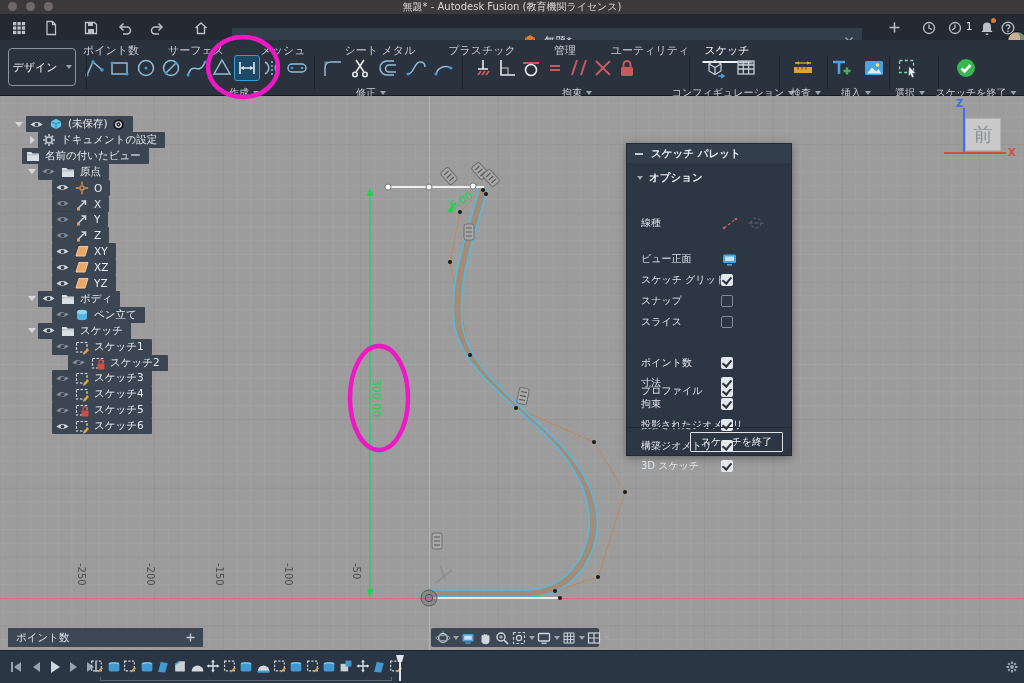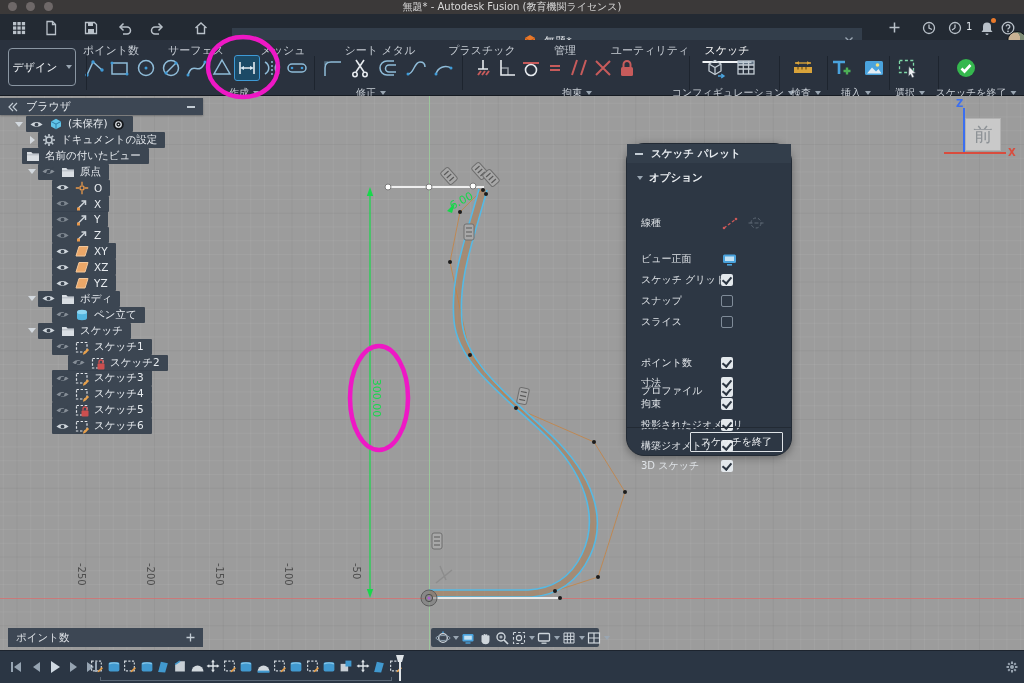--- a/index.html
+++ b/index.html
@@ -547,28 +547,20 @@
       <polygon points="370,598 366.8,589 373.2,589" fill="#17d84b"></polygon>
       <text id="dim-v" x="377" y="402" transform="rotate(90 377 398)" text-anchor="middle" font-size="11" font-family="DejaVu Sans, sans-serif" fill="#17d84b">300.00</text>
     </g>
 
     <g>
       <polygon points="447,211 455,203 452,213" fill="#17d84b"></polygon>
       <text x="463" y="204" transform="rotate(-28 463 204)" text-anchor="middle" font-size="11" font-family="DejaVu Sans, sans-serif" fill="#17d84b">6.00</text>
     </g>
   </svg>
 
-  <div class="browser-header">
-    <svg width="10" height="10" viewBox="0 0 10 10">
-        <path d="M5 1 L1 5 L5 9 M9 1 L5 5 L9 9" stroke="#c3ccd4" fill="none" stroke-width="1.2"></path>
-      </svg>
-    <span>ブラウザ</span>
-    <span class="spacer"></span>
-    <span class="minus-glyph"></span>
-  </div>
   <div id="browser-rows">
       <div class="brow" style="top: 0px; left: 0px;">
         <span class="bcaret" style="position:absolute;left:14px">
           <span class="caret-d"></span>
         </span>
         <span class="bchip" style="position:absolute;left:26px">
           <span style="display:flex">
             <svg width="15" height="15" viewBox="0 0 16 16" opacity="1">
               <path d="M1.5 8 Q8 2.8 14.5 8 Q8 13.2 1.5 8 Z" fill="#cfd6dc"></path>
               <circle cx="8" cy="8" r="2" fill="#39434f"></circle>
@@ -922,21 +914,21 @@
             <svg width="16" height="16" viewBox="0 0 16 16">
               <rect x="2.5" y="3.5" width="10.5" height="9.5" fill="none" stroke="#dfe3e8" stroke-width="1.2" stroke-dasharray="2.4 1.7"></rect>
               <path d="M9.5 13.5 l4 -4 1.6 1.6 -4 4 -2.2 .6 Z" fill="#e8a04a"></path>
             </svg>
           </span>
           <span>スケッチ6</span>
         </span>
       </div>
     </div>
 
-  <div class="palette" style="position: absolute; border-radius: 18px;">
+  <div class="palette" style="position: absolute;">
     <div class="palette-header">
       <span class="minus-glyph"></span>
       <span>スケッチ パレット</span>
     </div>
     <div class="psection">
       <span class="cdown" style="margin-left:0"></span>
       <span>オプション</span>
     </div>
     <div id="palette-rows" style="position: absolute; left: 0px; top: 45px; width: 166px;">
         <div class="prow" style="top: 24px;">

